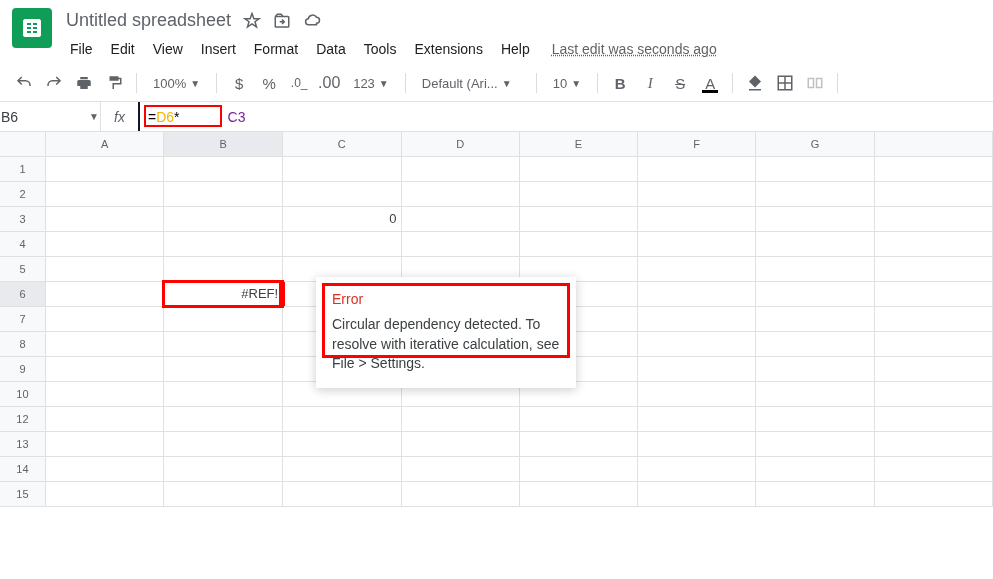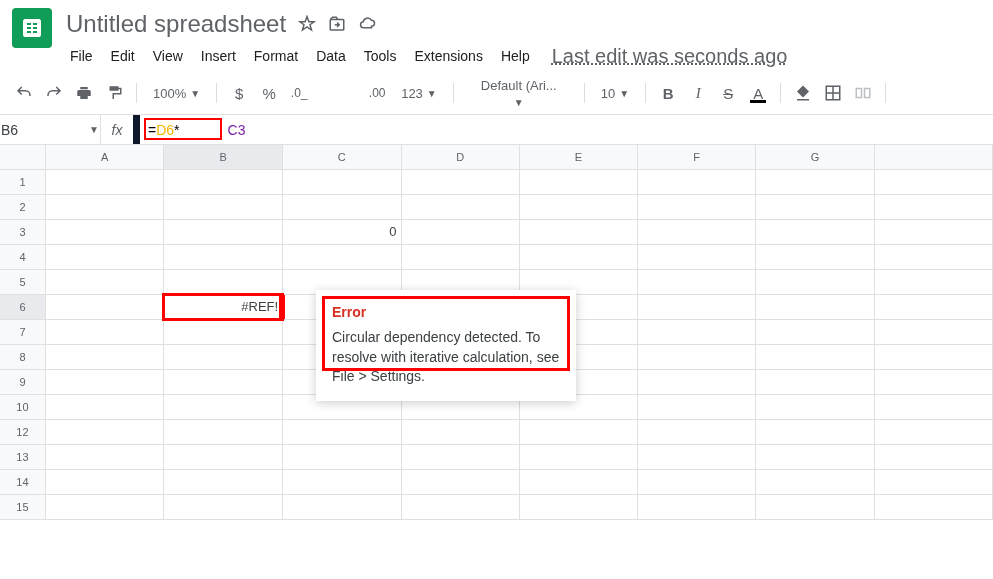--- a/index.html
+++ b/index.html
@@ -2,58 +2,58 @@
 <html><head>
 <meta charset="utf-8">
 <style>
 * { box-sizing: border-box; margin: 0; padding: 0; }
 body { font-family: Arial, sans-serif; font-size: 13px; color: #3c4043; background: #fff; width: 993px; }
 .header { padding: 8px 12px 0 12px; display: flex; align-items: flex-start; }
 .logo { width: 40px; height: 40px; background: #0f9d58; border-radius: 4px; display: flex; align-items: center; justify-content: center; margin-right: 10px; }
 .logo svg { width: 24px; height: 24px; fill: #fff; }
 .title-area { flex: 1; }
 .title-row { display: flex; align-items: center; gap: 8px; margin-bottom: 4px; }
-.doc-title { font-size: 24px; color: #5f6368; font-weight: 400; padding: 2px 4px; }
+.doc-title { font-size: 18px; color: #5f6368; font-weight: 400; padding: 2px 4px; }
 .title-icons { display: flex; gap: 12px; color: #5f6368; }
 .title-icons span svg, .title-icons span { width: 18px; height: 18px; }
 .menu-row { display: flex; gap: 2px; align-items: center; flex-wrap: wrap; }
 .menu-item { padding: 4px 8px; font-size: 14px; color: #202124; cursor: pointer; }
-.last-edit { font-size: 20px; color: #5f6368; text-decoration: underline dotted; margin-left: 12px; cursor: pointer; }
+.last-edit { font-size: 14px; color: #5f6368; text-decoration: underline dotted; margin-left: 12px; cursor: pointer; }
 .toolbar { display: flex; align-items: center; padding: 6px 12px; gap: 6px; border-bottom: 1px solid #e0e0e0; margin-top: 4px; }
 .tb-btn { width: 24px; height: 24px; display: flex; align-items: center; justify-content: center; color: #5f6368; cursor: pointer; }
 .tb-sep { width: 1px; height: 20px; background: #dadce0; margin: 0 4px; }
 .tb-drop { display: flex; align-items: center; gap: 4px; padding: 0 6px; color: #5f6368; font-size: 13px; cursor: pointer; }
 .tb-drop .chev { font-size: 10px; color: #5f6368; }
 .text-color { position: relative; }
 .text-color::after { content:''; position:absolute; bottom:2px; left:4px; right:4px; height:3px; background:#000; }
 .formula-bar { display: flex; align-items: center; border-bottom: 1px solid #e0e0e0; height: 30px; }
 .cell-name { width: 100px; padding: 0 1px; font-size: 14px; color: #3c4043; display:flex; align-items:center; justify-content:space-between; }
 .cell-name .chev { font-size:10px; color:#5f6368; }
-.fx { width: 40px; text-align: center; font-style: italic; color: #5f6368; font-size: 14px; border-left:1px solid #e0e0e0; border-right:7px solid #0f172a; height:100%; display:flex; align-items:center; justify-content:center; }
+.fx { width: 40px; text-align: center; font-style: italic; color: #5f6368; font-size: 14px; border-left:1px solid #e0e0e0; border-right:2px solid #0f172a; height:100%; display:flex; align-items:center; justify-content:center; }
 .formula-input { flex: 1; padding: 0 8px; font-size: 14px; font-family: Arial; position:relative; height:100%; display:flex; align-items:center; }
 .formula-text { position:relative; z-index:2; }
 .formula-hl { position:absolute; border:2px solid red; top:3px; height:22px; left:4px; width:78px; z-index:1; }
 .f-eq { color:#000; }
 .f-d6 { color:#f4b400; }
 .f-star { color:#000; }
 .f-c3 { color:#7b1fa2;margin-left:48px; }
 .grid-area { position: relative; overflow:hidden; }
 .grid { border-collapse: collapse; table-layout: fixed; }
 .corner { width: 46px; height: 24px; background: #f8f9fa; border-right: 1px solid #e0e0e0; border-bottom: 1px solid #e0e0e0; }
 .col-h { width: 120px; height: 24px; background: #f8f9fa; border-right: 1px solid #e0e0e0; border-bottom: 1px solid #e0e0e0; text-align: center; font-size: 11px; color: #5f6368; }
 .row-h { width: 46px; height: 25px; background: #f8f9fa; border-right: 1px solid #e0e0e0; border-bottom: 1px solid #e0e0e0; text-align: center; font-size: 11px; color: #5f6368; }
 .cell { width: 120px; height: 25px; border-right: 1px solid #e0e0e0; border-bottom: 1px solid #e0e0e0; padding: 0 4px; font-size: 13px; text-align: right; vertical-align: middle; position:relative; }
 .cell.center { text-align:right; }
 .col-h.sel, .row-h.sel { background: #e8eaed; }
 .sel-cell { outline: 2px solid #1a73e8; outline-offset: -1px; }
 .hl-red { position:absolute; border:3px solid red; top:-2px; left:-2px; right:-2px; bottom:-2px; pointer-events:none; }
 .err-handle { position:absolute; right:-3px; top:0; bottom:0; width:6px; background:red; }
 .tooltip { position: absolute; left: 316px; top: 145px; width: 260px; background: #fff; box-shadow: 0 2px 10px rgba(0,0,0,0.2); padding: 14px 16px; font-size: 14px; z-index:10; }
 .tooltip-border { position:absolute; top:6px; left:6px; right:6px; bottom:30px; border:3px solid red; pointer-events:none; }
-.tooltip-title { color: #d93025; font-weight: bold; margin-bottom: 8px; }
+.tooltip-title { color: #d93025; font-weight: normal; margin-bottom: 8px; }
 .tooltip-body { color: #3c4043; line-height: 1.4; }
 svg { display: block; }
 </style>
 </head>
 <body>
 
 <div class="header">
   <div class="logo">
     <svg viewBox="0 0 24 24">
         <path d="M19 3H5c-1 0-2 1-2 2v14c0 1 1 2 2 2h14c1 0 2-1 2-2V5c0-1-1-2-2-2zM11 17H7v-2h4v2zm0-4H7v-2h4v2zm0-4H7V7h4v2zm6 8h-4v-2h4v2zm0-4h-4v-2h4v2zm0-4h-4V7h4v2z"></path>
@@ -120,27 +120,27 @@
     </span>
   <span class="tb-sep"></span>
   <span class="tb-drop">
       <span>100%</span>
       <span class="chev">▼</span>
     </span>
   <span class="tb-sep"></span>
   <span class="tb-btn" style="font-size:15px;">$</span>
   <span class="tb-btn" style="font-size:15px;">%</span>
   <span class="tb-btn" style="font-size:12px;">.0_</span>
-  <span class="tb-btn" style="font-size:12px;margin-left:48px;">.00</span>
+  <span class="tb-btn" style="font-size:16px;">.00</span>
   <span class="tb-drop">
       <span>123</span>
       <span class="chev">▼</span>
     </span>
   <span class="tb-sep"></span>
-  <span class="tb-drop" style="width:110px;flex-direction:column;">
+  <span class="tb-drop" style="width:110px;">
       <span>Default (Ari...</span>
       <span class="chev">▼</span>
     </span>
   <span class="tb-sep"></span>
   <span class="tb-drop">
       <span>10</span>
       <span class="chev">▼</span>
     </span>
   <span class="tb-sep"></span>
   <span class="tb-btn" style="font-weight:bold;font-size:15px;">B</span>

